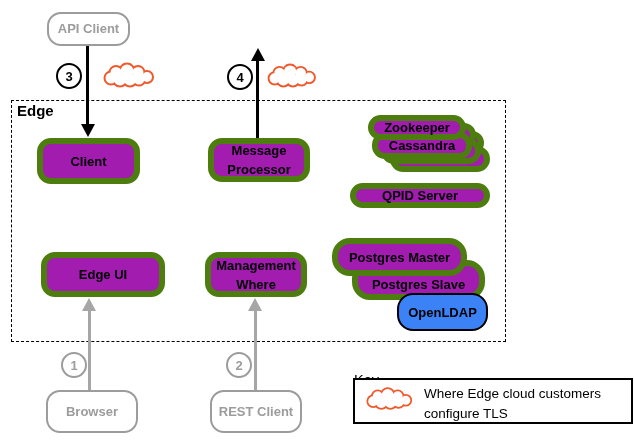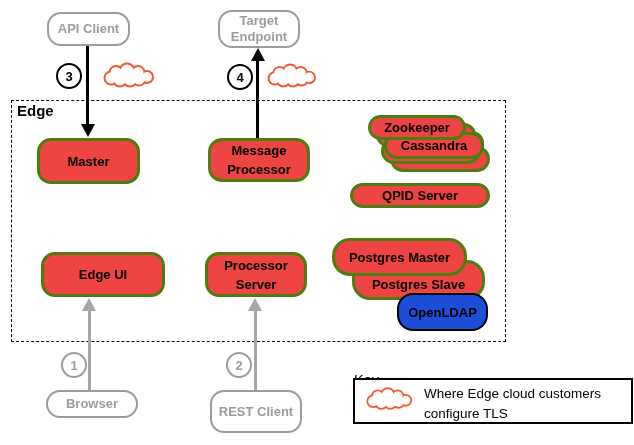--- a/index.html
+++ b/index.html
@@ -7,22 +7,22 @@
     position:relative;width:634px;height:445px;background:#ffffff;
     font-family:"Liberation Sans",sans-serif;overflow:hidden;border-radius:14px;
   }
   
   .node{
     position:absolute;box-sizing:border-box;
     display:flex;align-items:center;justify-content:center;
     text-align:center;font-weight:bold;font-size:13px;line-height:19px;
     border-radius:14px;
   }
-  .inner{background:#ef4444;border:3px solid #4d7c0f;color:#000;}
-  .light{background:#1d4ed8;border:2px solid #000;color:#000;}
+  .inner{background:#a21caf;border:6px solid #4d7c0f;color:#000;}
+  .light{background:#3b82f6;border:2px solid #000;color:#000;}
   .ext{background:#ffffff;border:2px solid #9c9c9c;color:#9c9c9c;line-height:16px;}
   .pill{border-radius:13px;}
   .r17{border-radius:18px;margin-top:21px;}
   .bottom-align{align-items:flex-end;padding-bottom:6px;}
   
   .edge-box{
     position:absolute;left:11px;top:100px;width:495px;height:242px;
     border:1.6px dashed #000;box-sizing:border-box;
   }
   .edge-label{
@@ -84,74 +84,73 @@
             <circle cx="13" cy="9.5" r="5.5"></circle>
           <circle cx="24" cy="8" r="6.5"></circle>
             <circle cx="35" cy="9.5" r="5.5"></circle>
         </g>
       </g>
     </defs>
   </svg>
 
   <div class="node ext" style="left:47px;top:12px;width:83px;height:34px;">API Client</div>
 
-  <div class="node ext" style="left:218px;top:10px;width:82px;height:38px;padding:0 12px;">Target Endpoint</div>
 
   <div class="vline black-line" style="left:86px;top:46px;height:80px;"></div>
   <div class="head head-down-black" style="left:80.5px;top:124px;"></div>
 
   <div class="vline black-line" style="left:256px;top:59px;height:79px;"></div>
   <div class="head head-up-black" style="left:250.5px;top:48px;"></div>
 
   <div class="step step-black" style="left:56px;top:63px;">3</div>
   <svg class="cloud" style="left:103px;top:63px;" width="52" height="23" viewBox="0 0 52 23">
       <use href="#cloud-shape"></use>
     </svg>
 
   <div class="step step-black" style="left:227px;top:64px;">4</div>
   <svg class="cloud" style="left:267px;top:64px;" width="50" height="22" viewBox="0 0 52 23">
       <use href="#cloud-shape"></use>
     </svg>
 
   <div class="edge-box"></div>
   <div class="edge-label">Edge</div>
 
-  <div class="node inner" style="left:37px;top:138px;width:103px;height:46px;">Master</div>
+  <div class="node inner" style="left:37px;top:138px;width:103px;height:46px;">Client</div>
 
   <div class="node inner" style="left:208px;top:138px;width:102px;height:44px;padding:0 14px;">Message Processor</div>
 
   <div class="node inner" style="left:41px;top:252px;width:124px;height:45px;">Edge UI</div>
 
-  <div class="node inner" style="left:205px;top:252px;width:102px;height:45px;padding:0 8px;">Processor Server</div>
+  <div class="node inner" style="left:205px;top:252px;width:102px;height:45px;padding:0 8px;">Management Where</div>
 
   <div class="node inner pill" style="left:384px;top:131px;width:100px;height:24px;"></div>
   <div class="node inner pill" style="left:376px;top:123px;width:100px;height:24px;"></div>
   <div class="node inner pill" style="left:390px;top:146px;width:100px;height:26px;"></div>
   <div class="node inner pill" style="left:381px;top:138px;width:100px;height:26px;"></div>
-  <div class="node inner pill" style="left:384px;top:132px;width:100px;height:27px;text-align:center;">Cassandra</div>
+  <div class="node inner pill" style="left:372px;top:132px;width:100px;height:27px;text-align:center;">Cassandra</div>
   <div class="node inner pill" style="left:368px;top:115px;width:98px;height:25px;">Zookeeper</div>
 
   <div class="node inner pill" style="left:350px;top:183px;width:140px;height:25px;text-align:right;">QPID Server</div>
 
   <div class="node inner r17" style="left:352px;top:239px;width:133px;height:40px;"></div>
   <div class="node inner r17 bottom-align" style="left:352px;top:239px;width:133px;height:40px;border:none;background:transparent;">Postgres Slave</div>
   <div class="node inner r17" style="left:332px;top:217px;width:135px;height:38px;">Postgres Master</div>
 
   <div class="node light" style="left:397px;top:293px;width:91px;height:38px;border-radius:16px;">OpenLDAP</div>
 
   <div class="vline gray-line" style="left:87.5px;top:309px;height:81px;"></div>
   <div class="head head-up-gray" style="left:82px;top:298px;"></div>
 
   <div class="vline gray-line" style="left:253.5px;top:309px;height:81px;"></div>
   <div class="head head-up-gray" style="left:248px;top:298px;"></div>
 
   <div class="step step-gray" style="left:61px;top:352px;">1</div>
   <div class="step step-gray" style="left:226px;top:352px;">2</div>
 
-  <div class="node ext" style="left:46px;top:390px;width:92px;height:28px;">Browser</div>
+  <div class="node ext" style="left:46px;top:390px;width:92px;height:43px;">Browser</div>
 
   <div class="node ext" style="left:210px;top:390px;width:92px;height:43px;">REST Client</div>
 
   <div class="key-title">Key</div>
   <div class="key-box"></div>
   <svg class="cloud" style="left:366px;top:387px;" width="47" height="22" viewBox="0 0 52 23">
       <use href="#cloud-shape"></use>
     </svg>
   <div class="key-text">Where Edge cloud customers configure TLS</div>
 

